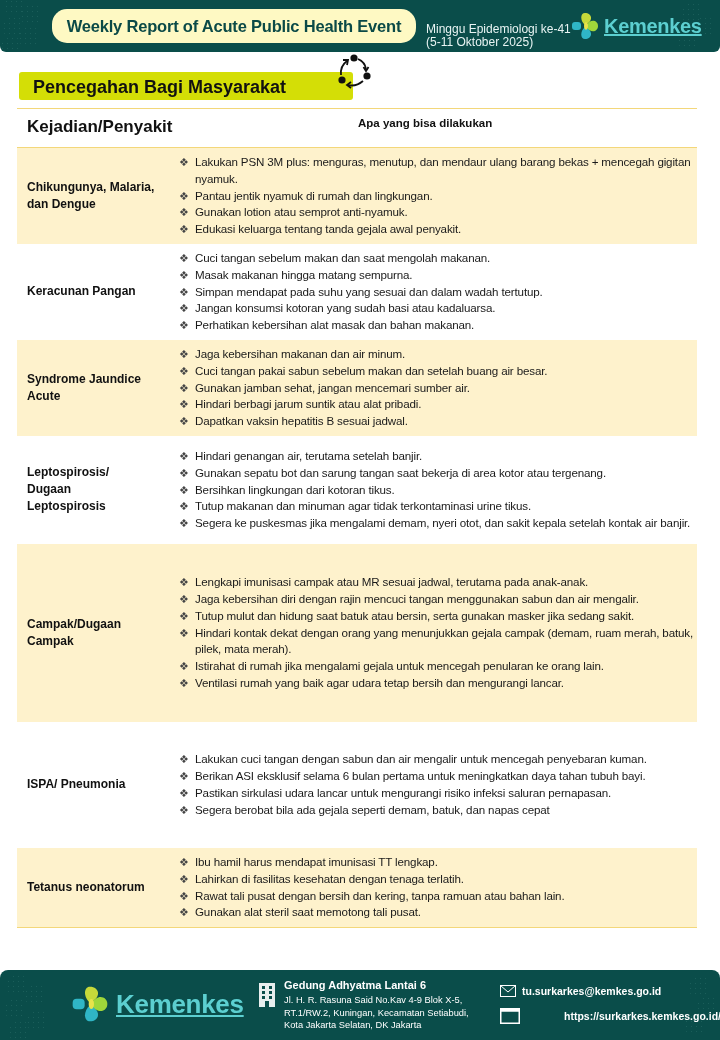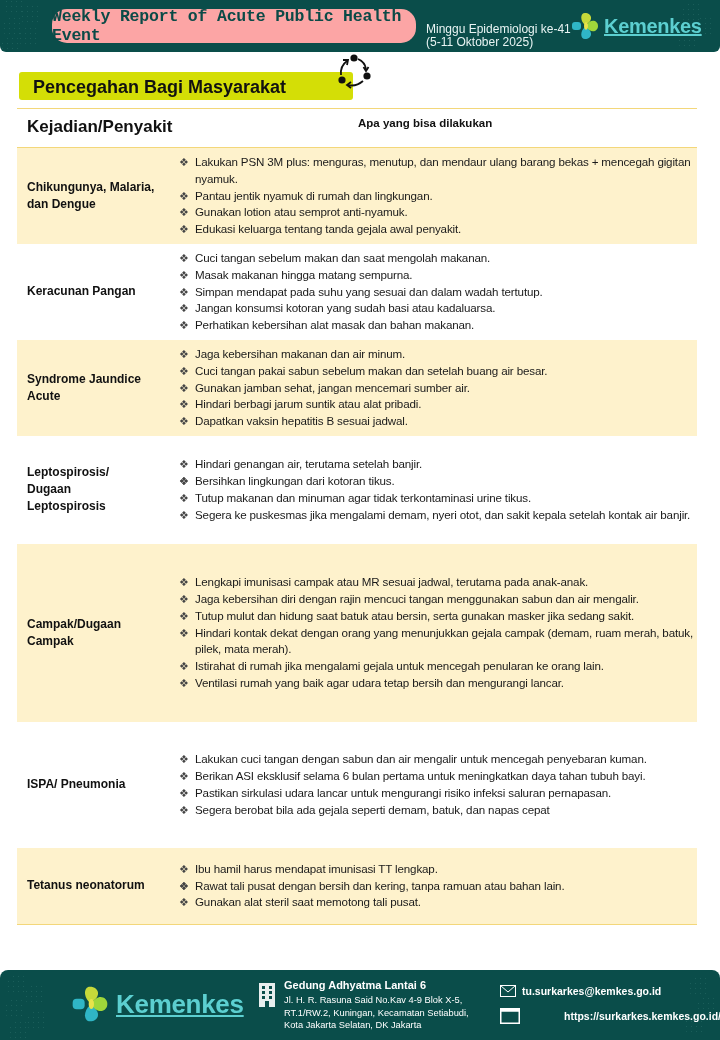--- a/index.html
+++ b/index.html
@@ -9,23 +9,23 @@
   
   .header {
     position: absolute; left: 0; top: 0; width: 720px; height: 52px;
     background: #0a4d4a; border-radius: 0 0 6px 6px; overflow: hidden;
   }
   .pattern { position: absolute; opacity: 0.35; }
   .pattern span { position: absolute; width: 22px; height: 22px; border-radius: 50%;
     background: radial-gradient(circle, #3d7f78 25%, transparent 26%) 0 0/5px 5px; }
   .title-box {
     position: absolute; left: 52px; top: 9px; width: 364px; height: 34px;
-    background: #fca5a5; border-radius: 15px;
+    background: #fef9c3; border-radius: 15px;
     display: flex; align-items: center; justify-content: center;
-    font-size: 16.5px; font-weight: bold; color: #0b4a47; letter-spacing: -0.2px; font-family: Liberation Mono, monospace;
+    font-size: 16.5px; font-weight: bold; color: #0b4a47; letter-spacing: -0.2px;
   }
   .week-info { position: absolute; left: 426px; top: 23px; color: #e8f4f3; font-size: 12px; line-height: 13px; }
   .logo { position: absolute; display: flex; align-items: center; }
   .logo .word { color: #5ccfd0; font-weight: bold; letter-spacing: -0.3px; text-decoration: underline; }
   .header .logo { left: 570px; top: 11px; }
   .header .logo .word { font-size: 20px; margin-left: 4px; }
 
   
   .section-title {
     position: absolute; left: 19px; top: 72px; width: 334px; height: 28px;
@@ -141,21 +141,21 @@
           <li><span class="bullet">❖</span><span>Cuci tangan pakai sabun sebelum makan dan setelah buang air besar.</span></li>
           <li><span class="bullet">❖</span><span>Gunakan jamban sehat, jangan mencemari sumber air.</span></li>
           <li><span class="bullet">❖</span><span>Hindari berbagi jarum suntik atau alat pribadi.</span></li>
           <li><span class="bullet">❖</span><span>Dapatkan vaksin hepatitis B sesuai jadwal.</span></li>
         </ul>
       </div>
       <div class="row" style="min-height: 108px;">
         <div class="disease" style="width: 160px; padding-right: 60px;">Leptospirosis/ Dugaan Leptospirosis</div>
         <ul class="actions">
           <li><span class="bullet">❖</span><span>Hindari genangan air, terutama setelah banjir.</span></li>
-          <li><span class="bullet">❖</span></li>
+          <li><span class="bullet">❖</span><span>Gunakan sepatu bot dan sarung tangan saat bekerja di area kotor atau tergenang.</span></li>
           <li><span class="bullet">❖</span><span>Bersihkan lingkungan dari kotoran tikus.</span></li>
           <li><span class="bullet">❖</span><span>Tutup makanan dan minuman agar tidak terkontaminasi urine tikus.</span></li>
           <li><span class="bullet">❖</span><span>Segera ke puskesmas jika mengalami demam, nyeri otot, dan sakit kepala setelah kontak air banjir.</span></li>
         </ul>
       </div>
       <div class="row odd" style="min-height: 178px;">
         <div class="disease" style="padding-right: 40px;">Campak/Dugaan Campak</div>
         <ul class="actions">
           <li><span class="bullet">❖</span><span>Lengkapi imunisasi campak atau MR sesuai jadwal, terutama pada anak-anak.</span></li>
           <li><span class="bullet">❖</span><span>Jaga kebersihan diri dengan rajin mencuci tangan menggunakan sabun dan air mengalir.</span></li>
@@ -171,21 +171,21 @@
           <li><span class="bullet">❖</span><span>Lakukan cuci tangan dengan sabun dan air mengalir untuk mencegah penyebaran kuman.</span></li>
           <li><span class="bullet">❖</span><span>Berikan ASI eksklusif selama 6 bulan pertama untuk meningkatkan daya tahan tubuh bayi.</span></li>
           <li><span class="bullet">❖</span><span>Pastikan sirkulasi udara lancar untuk mengurangi risiko infeksi saluran pernapasan.</span></li>
           <li><span class="bullet">❖</span><span>Segera berobat bila ada gejala seperti demam, batuk, dan napas cepat</span></li>
         </ul>
       </div>
       <div class="row odd" style="min-height: 76px;">
         <div class="disease">Tetanus neonatorum</div>
         <ul class="actions">
           <li><span class="bullet">❖</span><span>Ibu hamil harus mendapat imunisasi TT lengkap.</span></li>
-          <li><span class="bullet">❖</span></li>
+          <li><span class="bullet">❖</span><span>Lahirkan di fasilitas kesehatan dengan tenaga terlatih.</span></li>
           <li><span class="bullet">❖</span><span>Rawat tali pusat dengan bersih dan kering, tanpa ramuan atau bahan lain.</span></li>
           <li><span class="bullet">❖</span><span>Gunakan alat steril saat memotong tali pusat.</span></li>
         </ul>
       </div>
     </div>
   <div class="bottom-line"></div>
 </div>
 
 <div class="footer">
   <div class="pattern" style="left:0;top:0;width:60px;height:70px;">

